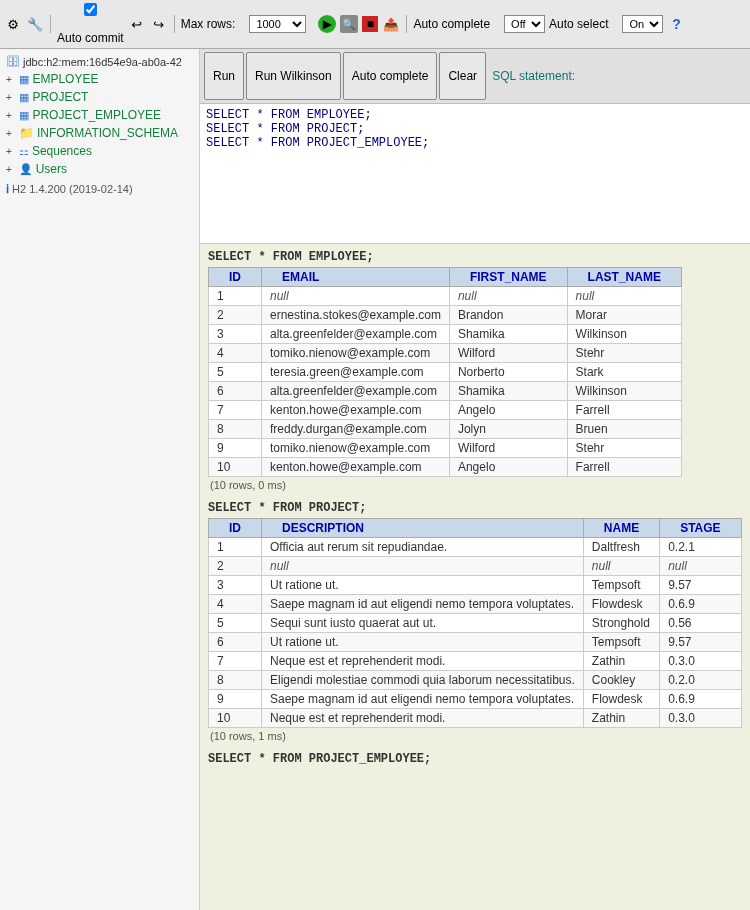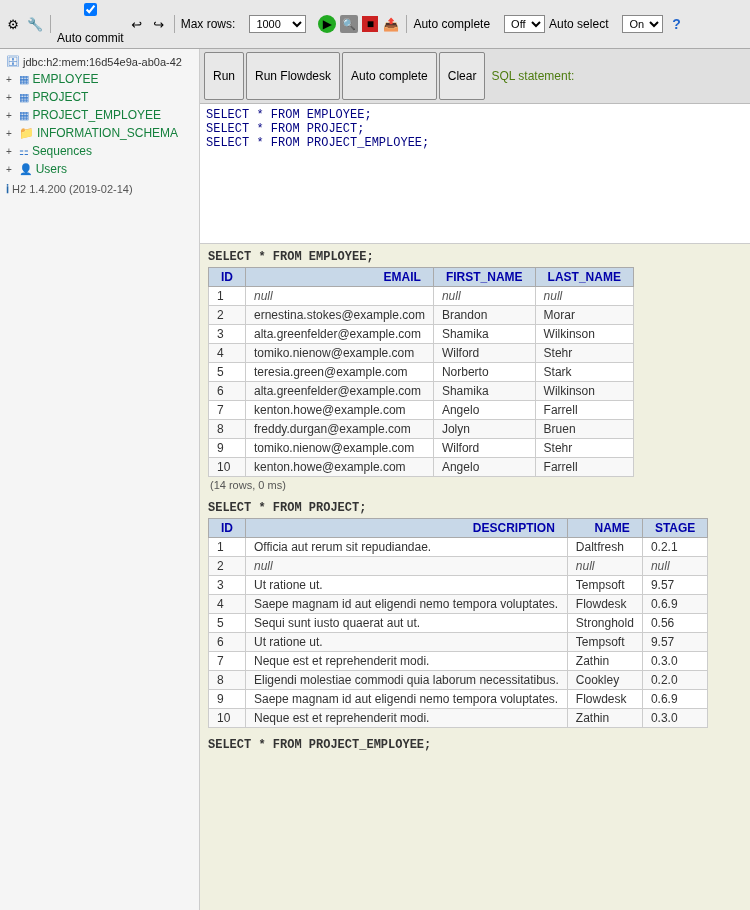--- a/index.html
+++ b/index.html
@@ -157,21 +157,21 @@
     .btn {
       padding: 16px 8px;
       font-size: 12px;
       border: 1px solid #888;
       background: #e8e8e8;
       cursor: pointer;
       border-radius: 2px;
     }
     .btn-label {
       font-size: 12px;
-      color: #4d7c0f;
+      color: #0f766e;
       margin-left: 4px;
     }
 
     
     .sql-editor {
       background: white;
       border-bottom: 1px solid #ccc;
       padding: 4px 6px;
       font-family: 'Courier New', monospace;
       font-size: 12px;
@@ -200,24 +200,24 @@
       font-family: 'Courier New', monospace;
     }
     .result-table {
       border-collapse: collapse;
       font-size: 12px;
       background: white;
     }
     .result-table th {
       background: #c8d8e8;
       border: 1px solid #aaa;
-      padding: 2px 12px;
+      padding: 2px 20px;
       color: #0000aa;
       font-weight: bold;
-      text-align: right;
+      text-align: left;
     }
     .result-table td {
       border: 1px solid #ccc;
       padding: 2px 8px;
       color: #333;
     }
     .result-table tr:nth-child(even) td {
       background: #f8f8f8;
     }
     .result-table td.italic {
@@ -319,21 +319,21 @@
     <div class="tree-info">
       <span class="info-icon">ℹ</span>
       <span>H2 1.4.200 (2019-02-14)</span>
     </div>
   </div>
 
   <div class="content">
 
     <div class="btn-row">
       <button class="btn">Run</button>
-      <button class="btn">Run Flowdesk</button>
+      <button class="btn">Run Wilkinson</button>
       <button class="btn">Auto complete</button>
       <button class="btn">Clear</button>
       <span class="btn-label">SQL statement:</span>
     </div>
 
     <div class="sql-editor" id="sql-editor">SELECT * FROM EMPLOYEE;
 SELECT * FROM PROJECT;
 SELECT * FROM PROJECT_EMPLOYEE;</div>
 
     <div class="results-area" id="results-area">
@@ -404,21 +404,21 @@
                 <td>Stehr</td>
               </tr>
               <tr>
                 <td>10</td>
                 <td>kenton.howe@example.com</td>
                 <td>Angelo</td>
                 <td>Farrell</td>
               </tr>
             </tbody>
           </table>
-          <div class="result-footer">(14 rows, 0 ms)</div>
+          <div class="result-footer">(10 rows, 0 ms)</div>
         </div>
         <div class="result-block">
           <div class="result-title">SELECT * FROM PROJECT;</div>
           <table class="result-table">
             <thead>
               <tr>
                 <th>ID</th>
                 <th>DESCRIPTION</th>
                 <th>NAME</th>
                 <th>STAGE</th>
@@ -480,20 +480,21 @@
                 <td>0.6.9</td>
               </tr>
               <tr>
                 <td>10</td>
                 <td>Neque est et reprehenderit modi.</td>
                 <td>Zathin</td>
                 <td>0.3.0</td>
               </tr>
             </tbody>
           </table>
+          <div class="result-footer">(10 rows, 1 ms)</div>
         </div>
         <div class="result-block">
           <div class="result-title">SELECT * FROM PROJECT_EMPLOYEE;</div>
         </div>
       </div>
 
   </div>
 </div>
 
 </body></html>

